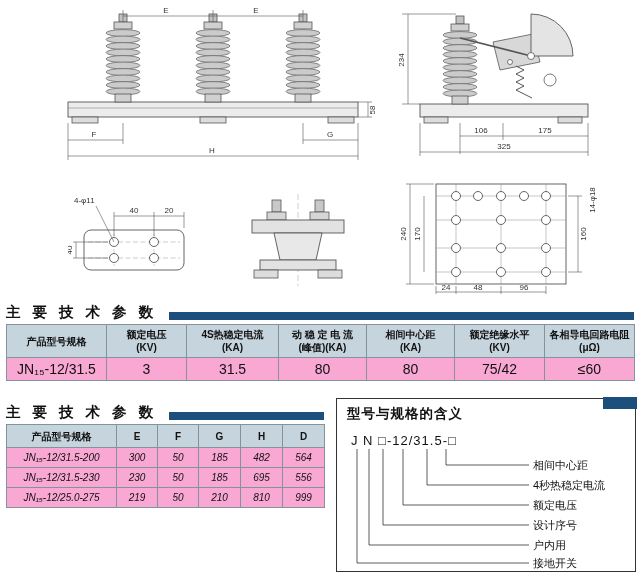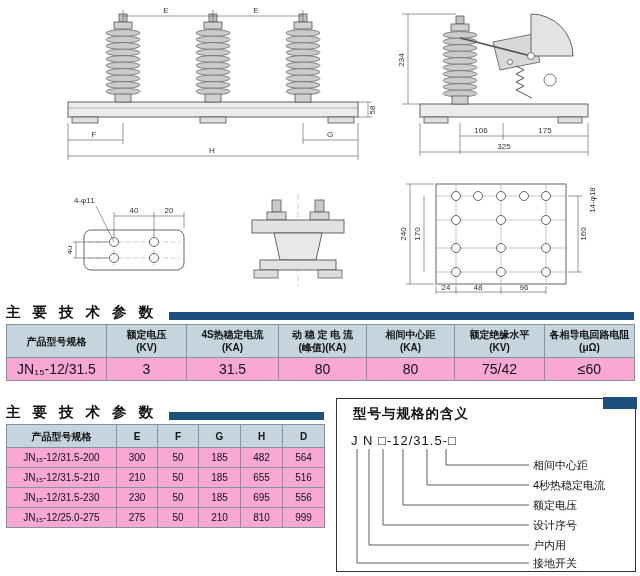--- a/index.html
+++ b/index.html
@@ -14,24 +14,24 @@
   .note{font-size:8px;fill:#333;text-anchor:start;}
   .block{position:absolute;}
   .titlebar{display:flex;align-items:center;height:20px;margin-bottom:2px;}
   .sec-title{font-size:14.5px;font-weight:bold;letter-spacing:4px;white-space:nowrap;text-align:center;}
   .accent{flex:1;height:8px;background:#1c4f7c;margin-left:12px;align-self:flex-end;margin-bottom:2px;}
   table.tbl{border-collapse:collapse;width:100%;table-layout:fixed;background:#f9a8d4;}
   .tbl th,.tbl td{border:1px solid #84929c;text-align:center;vertical-align:middle;padding:1px 2px;}
   .tbl th{background:#c5d4dd;font-size:10px;font-weight:bold;white-space:pre-line;line-height:1.3;height:30px;}
   .tbl td{font-size:14px;height:20px;}
   .t2 th{height:20px;}
-  .t2 td{height:17px;font-size:10px;}
+  .t2 td{height:17px;font-size:10px;font-style:italic;}
   .model-box{position:absolute;left:336px;top:398px;width:298px;height:172px;border:1.5px solid #333;background:#fff;}
   .model-corner{position:absolute;top:-2px;right:-2px;width:34px;height:12px;background:#1c4f7c;}
-  .model-title{position:absolute;left:16px;top:6px;font-size:13.5px;font-weight:bold;letter-spacing:1px;}
+  .model-title{position:absolute;left:10px;top:6px;font-size:13.5px;font-weight:bold;letter-spacing:1px;}
   .model-svg{position:absolute;left:0;top:24px;}
   .mcode{font-size:13px;fill:#111;letter-spacing:1px;}
   .mlabel{font-size:11px;fill:#111;text-anchor:start;}
   .mline{stroke:#333;stroke-width:0.8;fill:none;}
 </style>
 </head>
 <body>
 
 <svg width="0" height="0" style="position:absolute" aria-hidden="true">
   <defs>
@@ -299,38 +299,30 @@
     <tbody>
       <tr>
         <td>JN₁₅-12/31.5-200</td>
         <td>300</td>
         <td>50</td>
         <td>185</td>
         <td>482</td>
         <td>564</td>
       </tr>
       <tr>
-        <td>JN₁₅-12/31.5-210</td>
-        <td>210</td>
-        <td>50</td>
-        <td>185</td>
-        <td>655</td>
-        <td>516</td>
-      </tr>
-      <tr>
         <td>JN₁₅-12/31.5-230</td>
         <td>230</td>
         <td>50</td>
         <td>185</td>
         <td>695</td>
         <td>556</td>
       </tr>
       <tr>
         <td>JN₁₅-12/25.0-275</td>
-        <td>275</td>
+        <td>219</td>
         <td>50</td>
         <td>210</td>
         <td>810</td>
         <td>999</td>
       </tr>
     </tbody>
   </table>
 </div>
 
 <div class="model-box">

